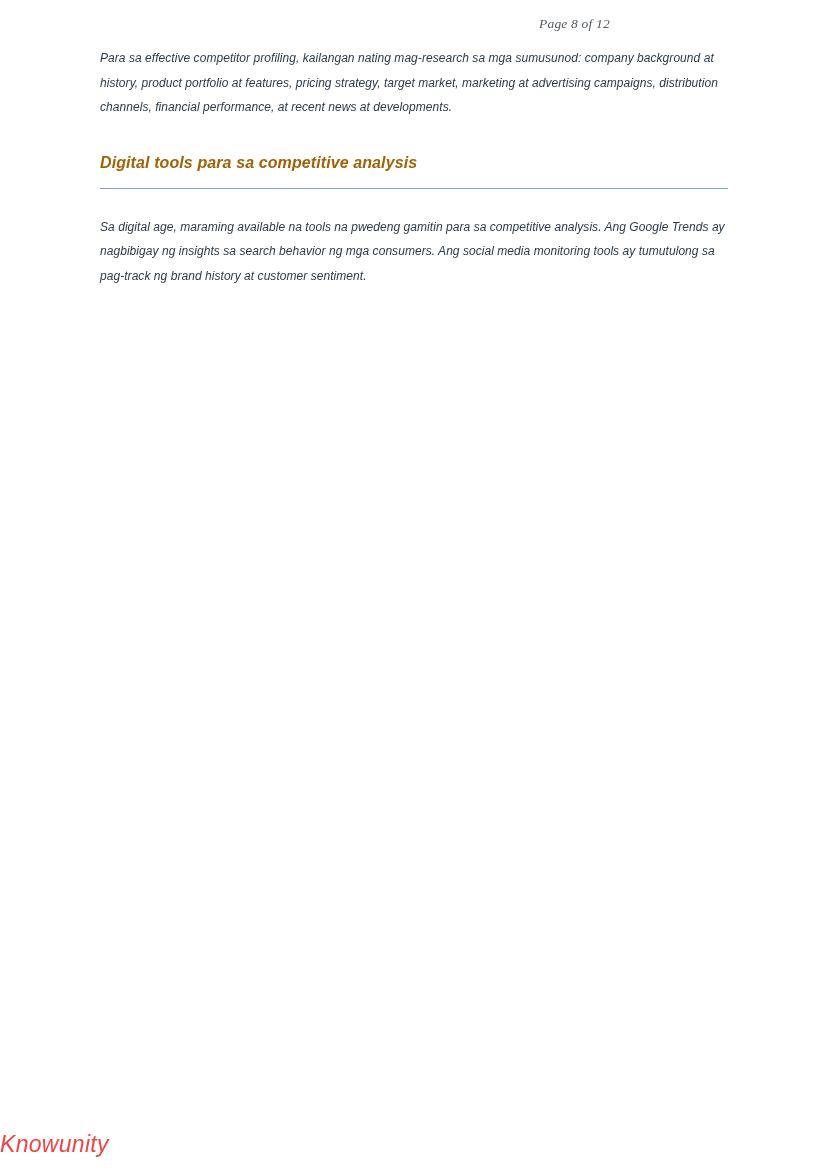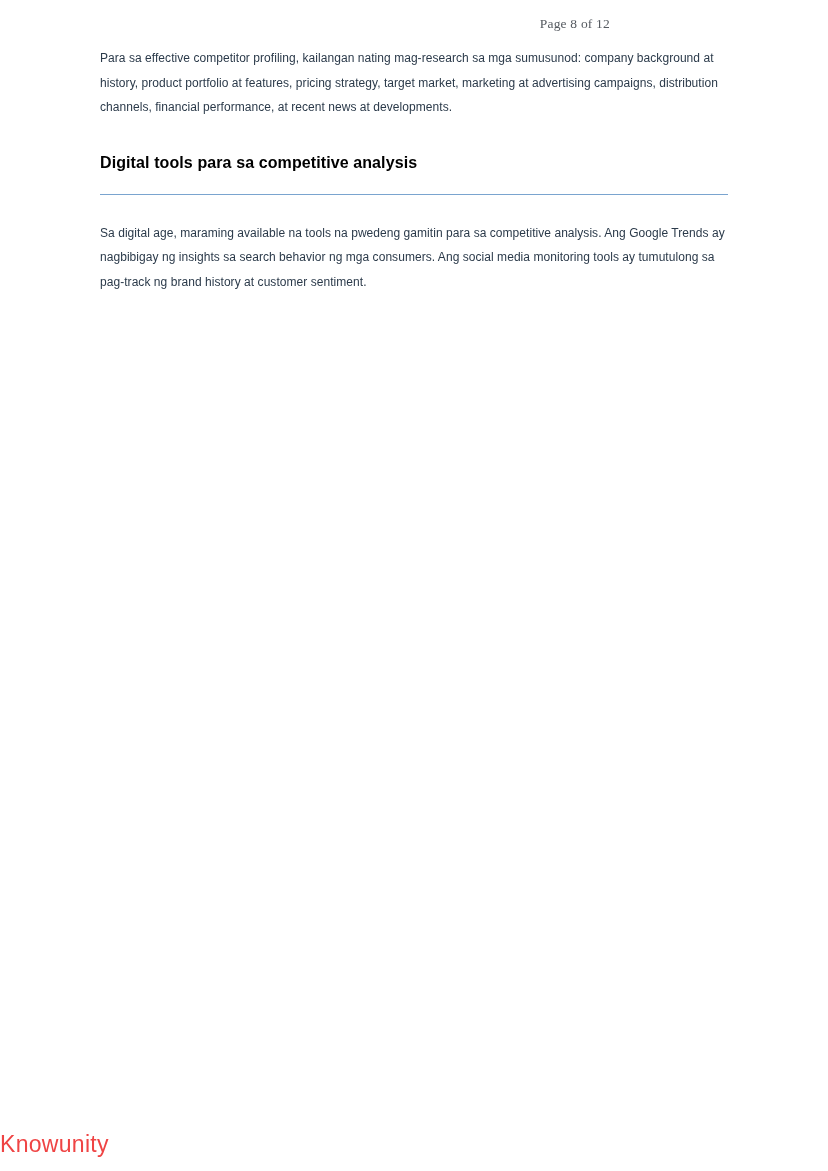--- a/index.html
+++ b/index.html
@@ -12,20 +12,21 @@
     background: #ffffff;
     font-family: "Liberation Sans", sans-serif;
     position: relative;
     overflow: hidden;
   }
   .page {
     position: relative;
     width: 660px;
     height: 1171px;
     box-sizing: border-box;
+    font-style: italic;
   }
   .page-header {
     position: absolute;
     top: 16px;
     right: 50px;
     font-family: "Liberation Serif", serif;
     font-size: 13.5px;
     color: #555a60;
     letter-spacing: 0.2px;
   }
@@ -40,24 +41,24 @@
     font-size: 12px;
     line-height: 24.6px;
     color: #2b3a4a;
     letter-spacing: 0.05px;
     text-align: left;
   }
   .section {
     margin-top: 34px;
   }
   h2.section-heading {
-    margin: 0 0 22px 0;
+    margin: 0 0 16px 0;
     font-size: 16px;
     font-weight: bold;
-    color: #000000;
+    color: #a16207;
     letter-spacing: 0.1px;
   }
   .heading-rule {
     height: 1px;
     background: #7aa4cf;
     width: 628px;
     margin-bottom: 26px;
   }
   .watermark {
     position: absolute;

